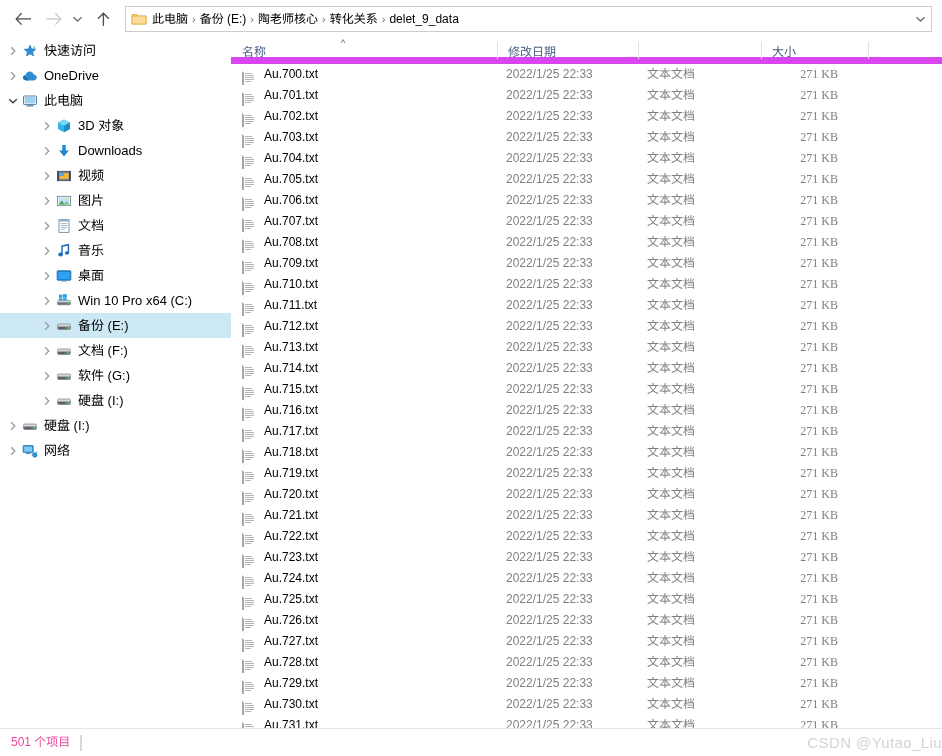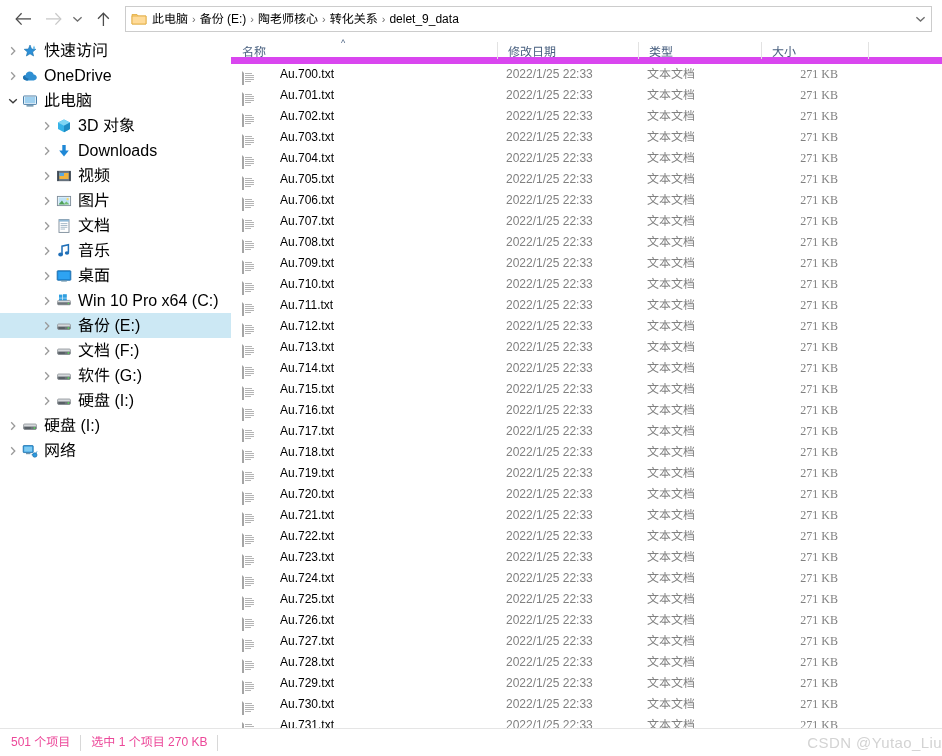--- a/index.html
+++ b/index.html
@@ -119,21 +119,21 @@
     justify-content: center;
     flex: none;
   }
   .tree-item .t-icon {
     width: 16px; height: 16px;
     margin-right: 6px;
     flex: none;
     position: relative;
   }
   .tree-item .t-label {
-    font-size: 16px;
+    font-size: 13px;
     color: #000000;
     line-height: 16px;
   }
   .lvl0 { padding-left: 4px; }
   .lvl1 { padding-left: 38px; }
 
   
   .filepane {
     position: absolute;
     left: 231px; top: 0;
@@ -203,21 +203,21 @@
   .c-type { left: 416px; color: #808080; }
   .c-size { left: 500px; width: 107px; justify-content: flex-end; color: #808080; font-family: Liberation Serif, serif; }
 
   .f-icon {
     width: 16px; height: 16px;
     margin-left: 10px;
     margin-right: 7px;
     flex: none;
     position: relative;
   }
-  .f-name { color: #000000; margin-left: 16px; }
+  .f-name { color: #000000; }
 
   
   .txticon {
     width: 13px; height: 16px;
     position: relative;
     background: #ffffff;
     border: 1px solid #a5a5a5;
     box-sizing: border-box;
     margin-left: 1px;
   }
@@ -584,23 +584,20 @@
         <span class="ctext">名称</span>
         <span class="sort-arrow" style="left:110px;">^</span>
       </div>
       <div class="col-div" style="left:266px;"></div>
 
       <div class="col-cell" style="left:266px;width:141px;">
         <span class="ctext">修改日期</span>
       </div>
       <div class="col-div" style="left:407px;"></div>
 
-      <div class="col-cell" style="left:407px;width:123px;">
-        <span class="ctext">类型</span>
-      </div>
       <div class="col-div" style="left:530px;"></div>
 
       <div class="col-cell" style="left:530px;width:107px;">
         <span class="ctext">大小</span>
       </div>
       <div class="col-div" style="left:637px;"></div>
     </div>
 
     <div class="rows">
         <div class="row">
@@ -892,17 +889,16 @@
           <div class="cell c-size">271 KB</div>
         </div>
       </div>
   </div>
 </div>
 
 <div class="statusbar">
   <div class="status-sep" style="visibility:hidden"></div>
   <div class="status-seg">501 个项目</div>
   <div class="status-sep"></div>
-  <div class="status-seg">选中 1 个项目  270 KB</div>
   <div class="status-sep"></div>
 </div>
 
 <div class="watermark">CSDN @Yutao_Liu</div>
 
 </body></html>

